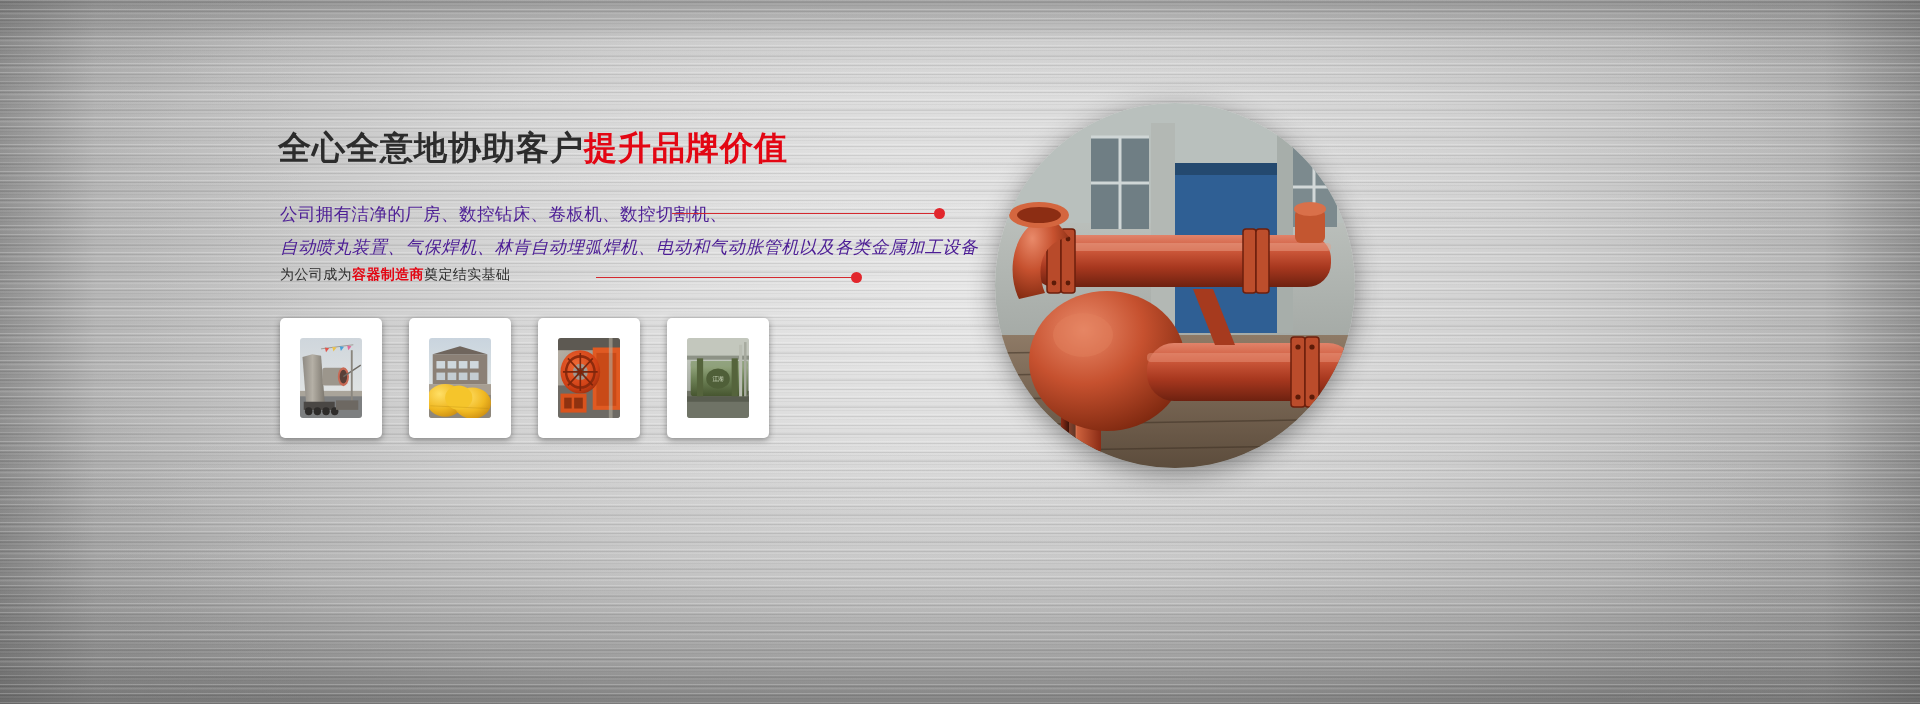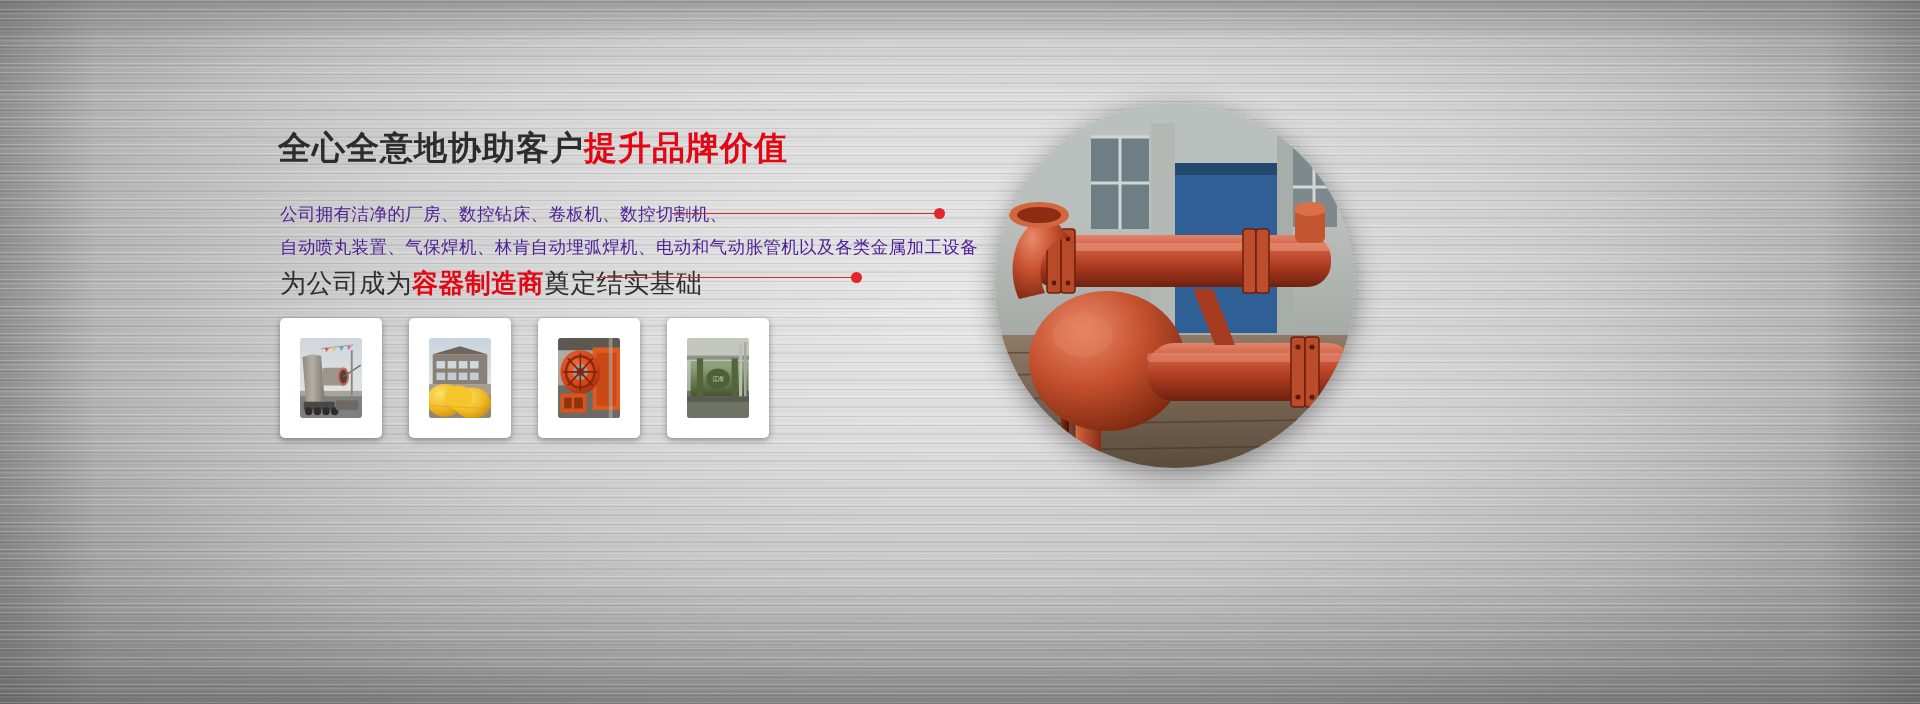--- a/index.html
+++ b/index.html
@@ -100,27 +100,27 @@
 
   .desc-line {
     position: absolute;
     left: 280px;
     font-size: 17.5px;
     color: #4c1d95;
     white-space: nowrap;
     letter-spacing: 0.4px;
   }
   .desc-1 { top: 202px; }
-  .desc-2 { top: 235px; }
+  .desc-2 { top: 235px; font-style: italic; }
 
   .desc-3 {
     position: absolute;
     left: 280px;
     top: 266px;
-    font-size: 26px;
+    font-size: 14px;
     color: #2e2e2e;
     white-space: nowrap;
     letter-spacing: 0.4px;
   }
   .desc-3 .red {
     color: #e30613;
     font-weight: bold;
   }
 
   

